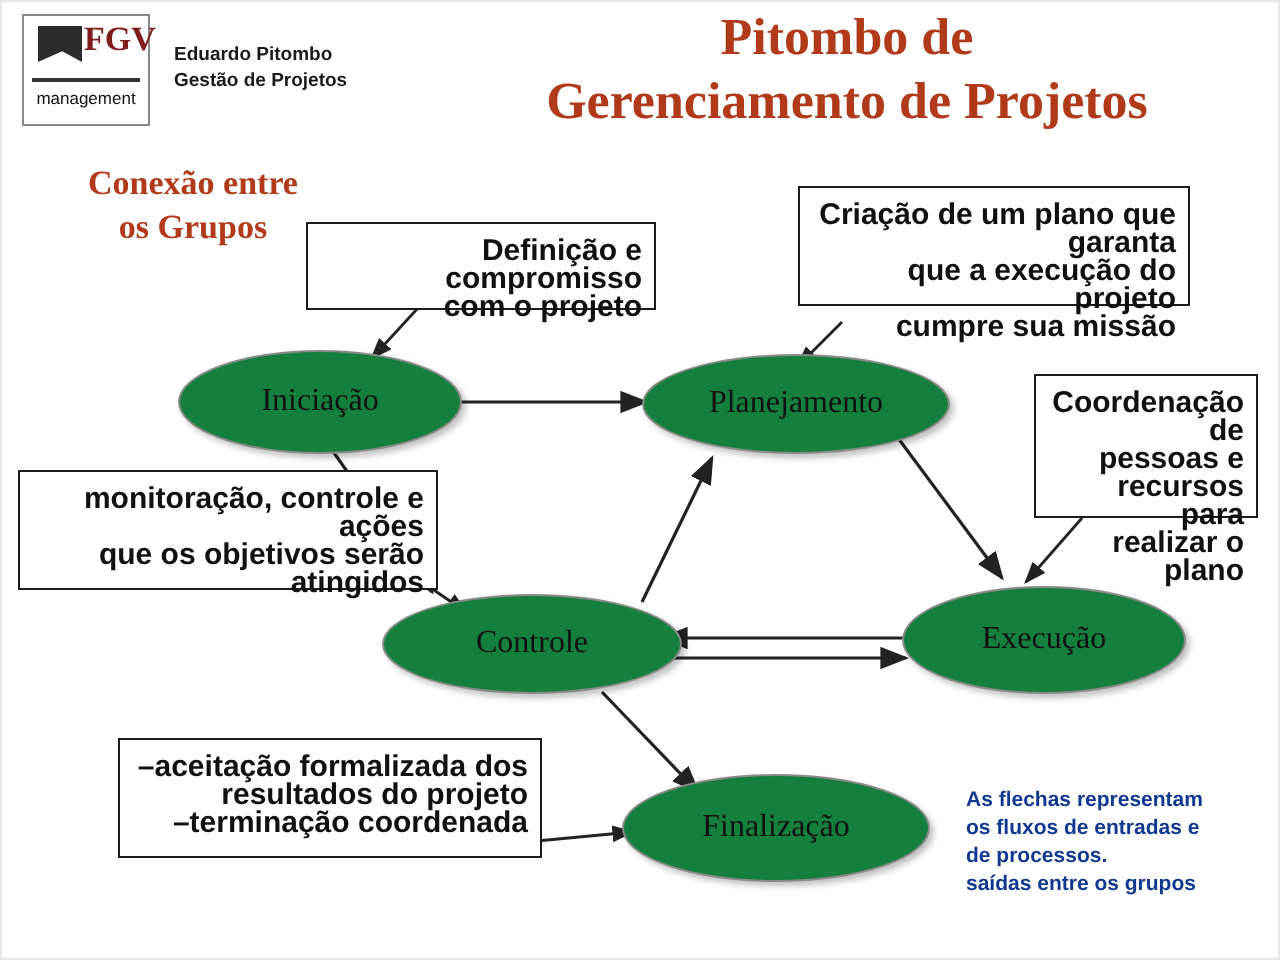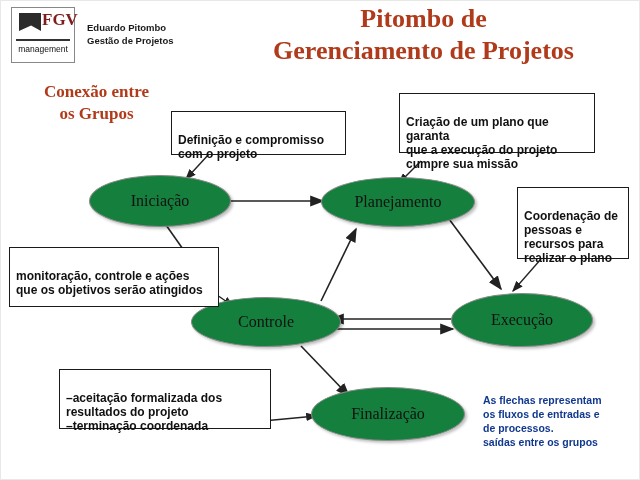--- a/index.html
+++ b/index.html
@@ -120,27 +120,27 @@
     font-family: "Liberation Serif", serif;
     box-shadow: 2px 2px 3px rgba(0,0,0,0.25);
     text-align: center;
   }
 
   
   .callout {
     position: absolute;
     background: #ffffff;
     border: 1px solid #1a1a1a;
-    font-size: 12px;
+    font-size: 15px;
     font-weight: bold;
     color: #111;
     line-height: 14px;
     box-sizing: border-box;
-    padding: 21px 6px;
-    text-align: left;
+    padding: 7px 6px;
+    text-align: right;
   }
 
   
   .note {
     position: absolute;
     font-size: 10.5px;
     font-weight: bold;
     color: #11388f;
     line-height: 14px;
   }
@@ -225,39 +225,39 @@
   </div>
 
   <div class="node" style="left:450px; top:292px; width:140px; height:52px;">
     <span>Execução</span>
   </div>
 
   <div class="node" style="left:310px; top:386px; width:152px; height:52px;">
     <span>Finalização</span>
   </div>
 
-  <div class="callout" style="left:170px; top:110px; width:175px; height:44px;">
+  <div class="callout" style="left:152px; top:110px; width:175px; height:44px;">
     <div>Definição e compromisso</div>
     <div>com o projeto</div>
   </div>
 
   <div class="callout" style="left:398px; top:92px; width:196px; height:60px;">
     <div>Criação de um plano que garanta</div>
     <div>que a execução do projeto</div>
     <div>cumpre sua missão</div>
   </div>
 
   <div class="callout" style="left:516px; top:186px; width:112px; height:72px;">
     <div>Coordenação de</div>
     <div>pessoas e</div>
     <div>recursos para</div>
     <div>realizar o plano</div>
   </div>
 
-  <div class="callout" style="left:8px; top:234px; width:210px; height:60px;margin-top:12px;">
+  <div class="callout" style="left:8px; top:234px; width:210px; height:60px;">
     <div>monitoração, controle e ações</div>
     <div>que os objetivos serão atingidos</div>
   </div>
 
   <div class="callout" style="left:58px; top:368px; width:212px; height:60px;">
     <div>–aceitação formalizada dos</div>
     <div>resultados do projeto</div>
     <div>–terminação coordenada</div>
   </div>
 

